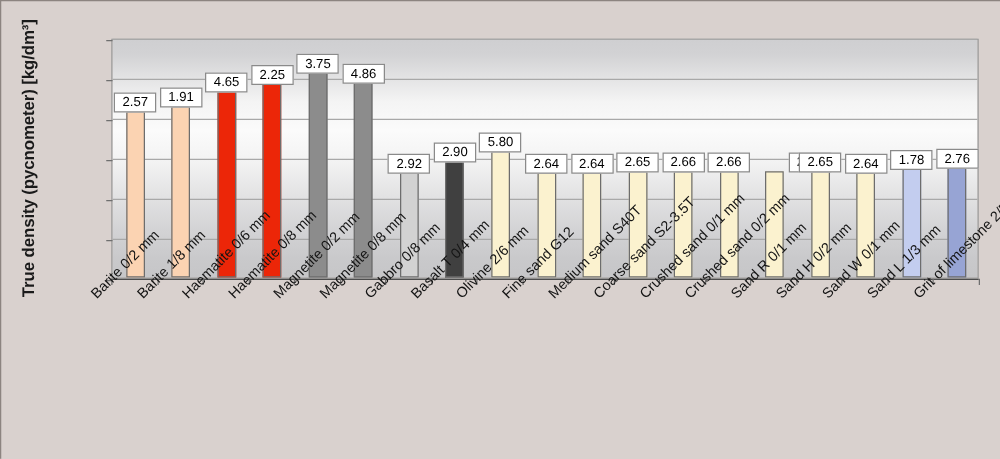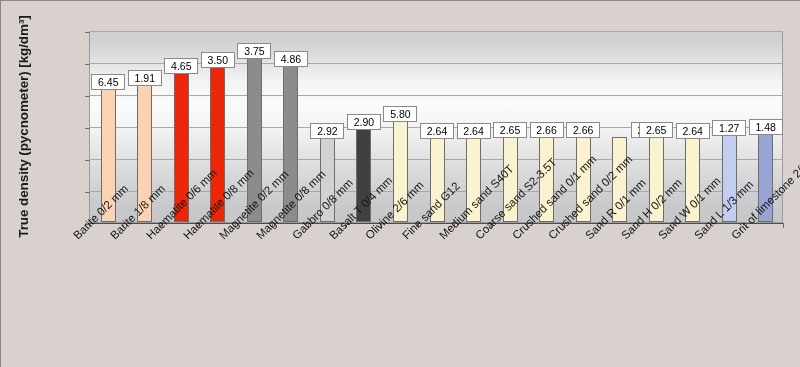--- a/index.html
+++ b/index.html
@@ -98,27 +98,27 @@
       <div class="ytickmark" style="top: 128px;"></div>
       <div class="gl" style="top: 95px;"></div>
       <div class="ytickmark" style="top: 96px;"></div>
       <div class="gl" style="top: 63px;"></div>
       <div class="ytickmark" style="top: 64px;"></div>
       <div class="gl" style="top: 31px;"></div>
       <div class="ytickmark" style="top: 32px;"></div>
       <div class="gl" style="top: -1px;"></div>
       <div class="ytickmark" style="top: 0px;"></div>
       <div class="bar" title="Barite 0/2 mm: 4.17" style="left: 10.7632px; width: 15px; height: 133.44px; background: rgb(251, 211, 178);"></div>
-      <div class="vlabel" style="left: 1.26316px; top: 41.56px;">6.45</div>
+      <div class="vlabel" style="left: 1.26316px; top: 41.56px;">2.57</div>
       <div class="bar" title="Barite 1/8 mm: 4.29" style="left: 47.2895px; width: 15px; height: 137.28px; background: rgb(251, 211, 178);"></div>
       <div class="vlabel" style="left: 37.7895px; top: 37.72px;">1.91</div>
       <div class="bar" title="Haematite 0/6 mm: 4.65" style="left: 83.8158px; width: 15px; height: 148.8px; background: rgb(236, 38, 8);"></div>
       <div class="vlabel" style="left: 74.3158px; top: 26.2px;">4.65</div>
       <div class="bar" title="Haematite 0/8 mm: 4.85" style="left: 120.342px; width: 15px; height: 155.2px; background: rgb(236, 38, 8);"></div>
-      <div class="vlabel" style="left: 110.842px; top: 19.8px;">3.50</div>
+      <div class="vlabel" style="left: 110.842px; top: 19.8px;">2.25</div>
       <div class="bar" title="Magnetite 0/2 mm: 5.12" style="left: 156.868px; width: 15px; height: 163.84px; background: rgb(140, 140, 140);"></div>
       <div class="vlabel" style="left: 147.368px; top: 11.16px;">3.75</div>
       <div class="bar" title="Magnetite 0/8 mm: 4.86" style="left: 193.395px; width: 15px; height: 155.52px; background: rgb(140, 140, 140);"></div>
       <div class="vlabel" style="left: 183.895px; top: 19.48px;">4.86</div>
       <div class="bar" title="Gabbro 0/8 mm: 2.92" style="left: 229.921px; width: 15px; height: 93.44px; background: rgb(210, 210, 210);"></div>
       <div class="vlabel" style="left: 220.421px; top: 91px;">2.92</div>
       <div class="bar" title="Basalt T 0/4 mm: 2.90" style="left: 266.447px; width: 15px; height: 92.8px; background: rgb(64, 64, 64);"></div>
       <div class="vlabel" style="left: 256.947px; top: 82.2px;">2.90</div>
       <div class="bar" title="Olivine 2/6 mm: 3.17" style="left: 302.974px; width: 15px; height: 101.44px; background: rgb(251, 242, 207);"></div>
       <div class="vlabel" style="left: 293.474px; top: 73.56px;">5.80</div>
@@ -132,23 +132,23 @@
       <div class="vlabel" style="left: 439.579px; top: 89.88px;">2.66</div>
       <div class="bar" title="Crushed sand 0/2 mm: 2.66" style="left: 485.605px; width: 15px; height: 85.12px; background: rgb(251, 242, 207);"></div>
       <div class="vlabel" style="left: 476.105px; top: 89.88px;">2.66</div>
       <div class="bar" title="Sand R 0/1 mm: 2.67" style="left: 522.132px; width: 15px; height: 85.44px; background: rgb(251, 242, 207);"></div>
       <div class="vlabel" style="left: 512.632px; top: 89.56px; margin-left: 28px;">2.67</div>
       <div class="bar" title="Sand H 0/2 mm: 2.65" style="left: 558.658px; width: 15px; height: 84.8px; background: rgb(251, 242, 207);"></div>
       <div class="vlabel" style="left: 549.158px; top: 90.2px;">2.65</div>
       <div class="bar" title="Sand W 0/1 mm: 2.64" style="left: 595.184px; width: 15px; height: 84.48px; background: rgb(251, 242, 207);"></div>
       <div class="vlabel" style="left: 585.684px; top: 90.52px;">2.64</div>
       <div class="bar" title="Sand L 1/3 mm: 2.72" style="left: 631.711px; width: 15px; height: 87.04px; background: rgb(195, 205, 239);"></div>
-      <div class="vlabel" style="left: 622.211px; top: 87.96px;">1.27</div>
+      <div class="vlabel" style="left: 622.211px; top: 87.96px;">1.78</div>
       <div class="bar" title="Grit of limestone 2/5 mm: 2.76" style="left: 668.237px; width: 15px; height: 88.32px; background: rgb(151, 164, 212);"></div>
-      <div class="vlabel" style="left: 658.737px; top: 86.68px;">1.48</div>
+      <div class="vlabel" style="left: 658.737px; top: 86.68px;">2.76</div>
     </div>
   <div id="axisline"></div>
   <div id="xticks">
       <i style="left: 0px;"></i>
       <i style="left: 37px;"></i>
       <i style="left: 73px;"></i>
       <i style="left: 110px;"></i>
       <i style="left: 146px;"></i>
       <i style="left: 183px;"></i>
       <i style="left: 219px;"></i>

